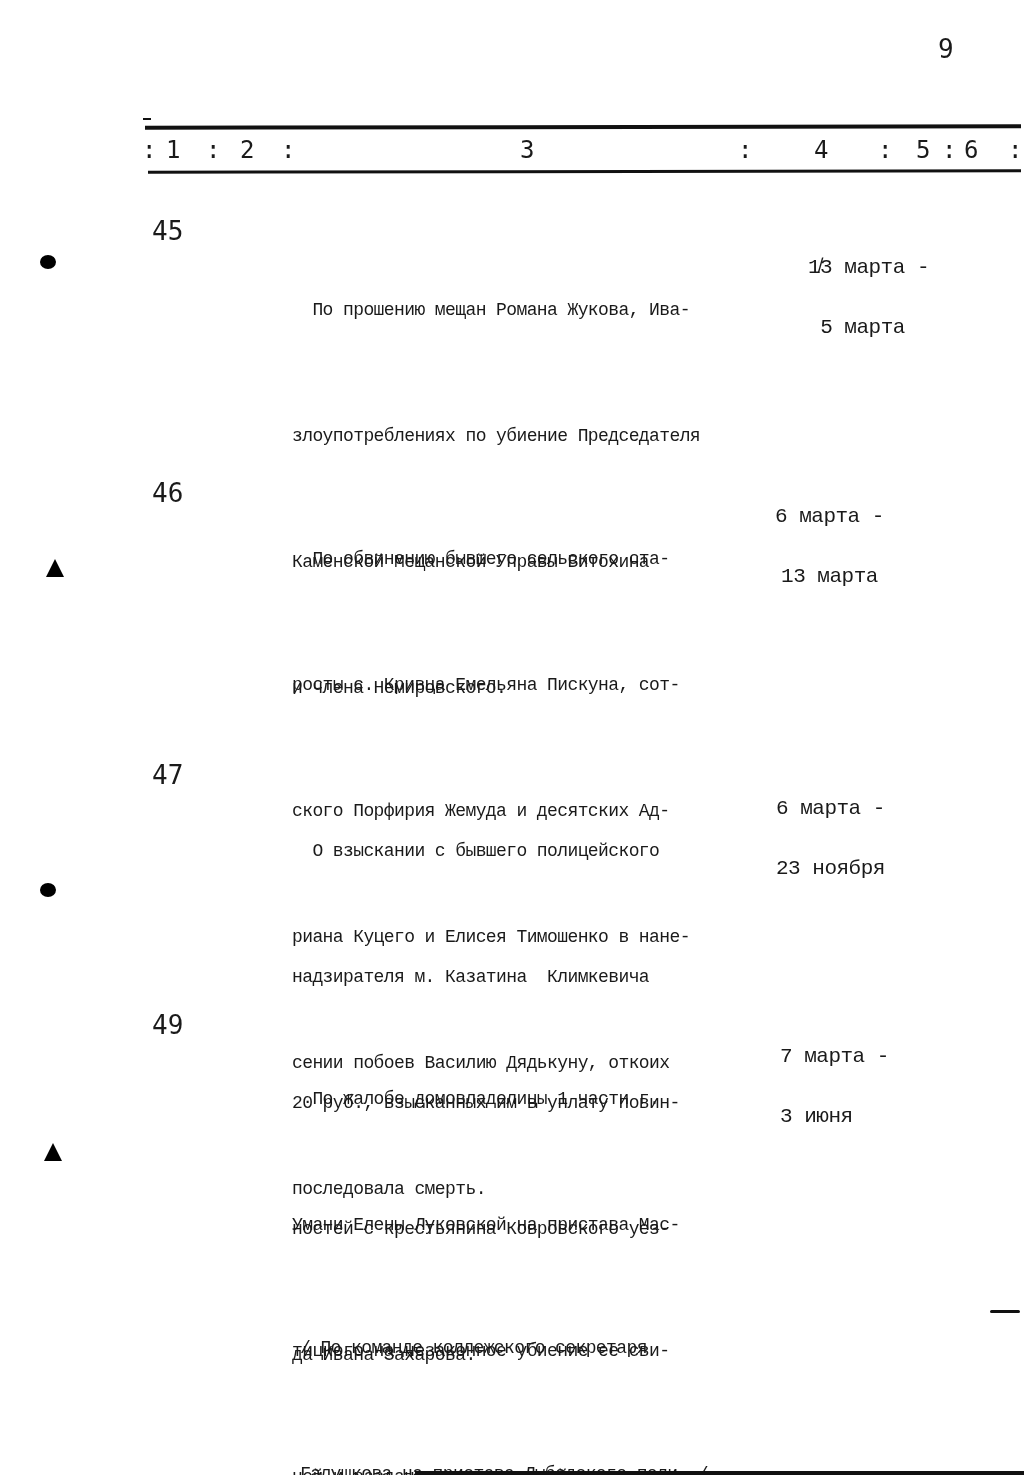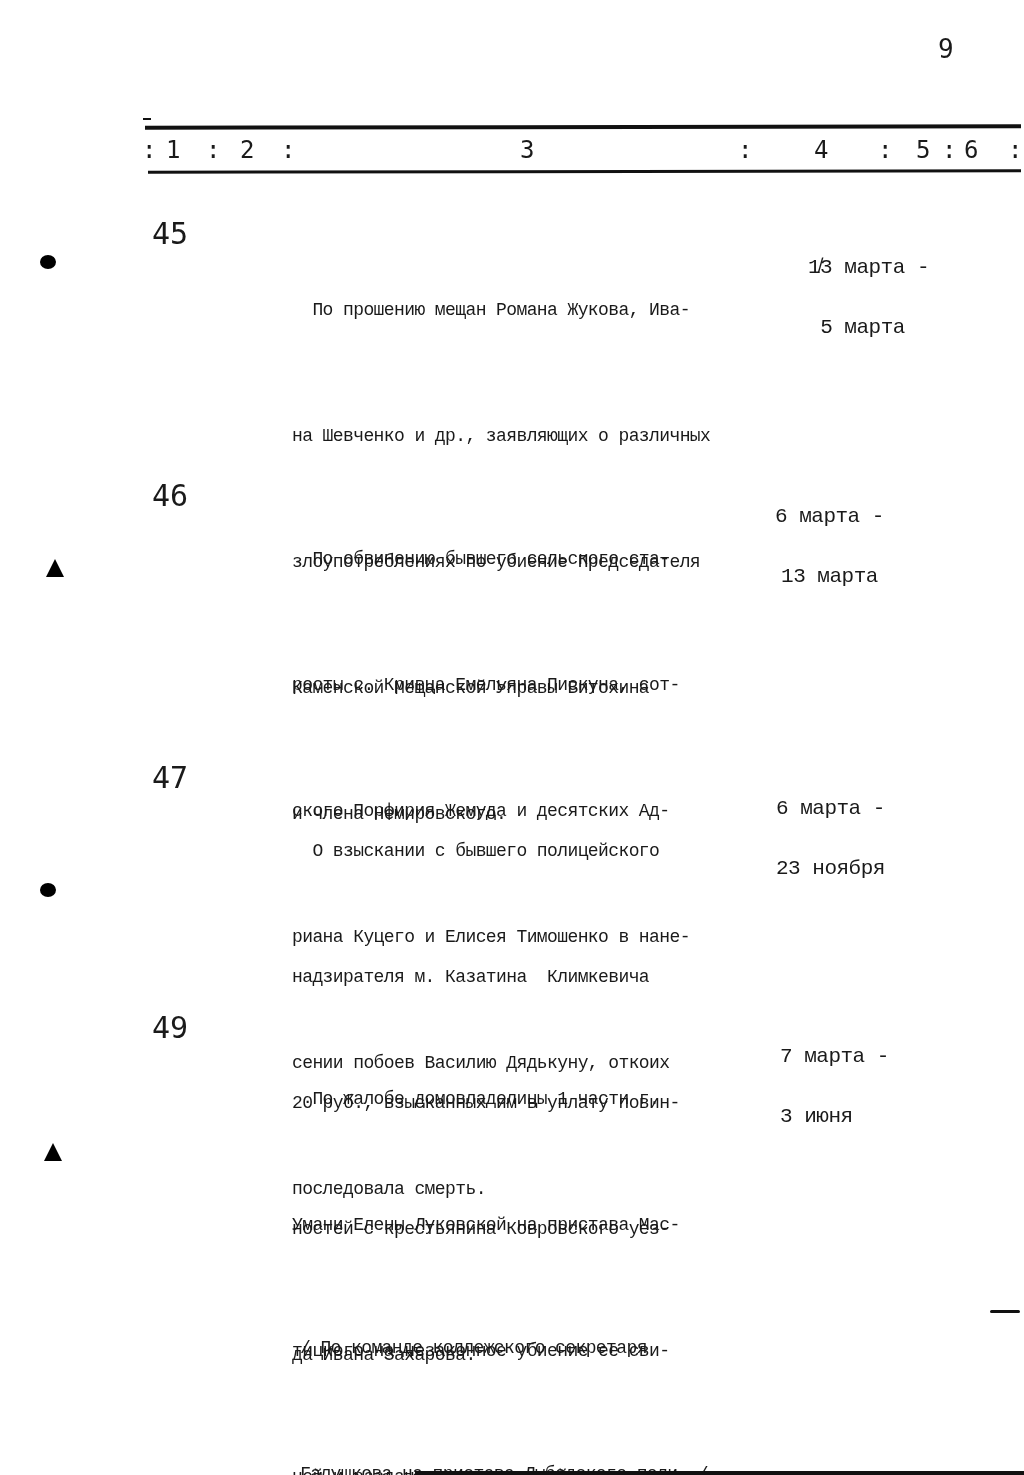--- a/index.html
+++ b/index.html
@@ -54,21 +54,21 @@
               border-left: 9px solid transparent; border-right: 9px solid transparent;
               border-bottom: 18px solid #000; }
     .hole-3 { left: 40px; top: 883px; width: 16px; height: 14px; border-radius: 50%; }
     .hole-4 { left: 44px; top: 1143px; width: 0; height: 0; background: transparent;
               border-left: 9px solid transparent; border-right: 9px solid transparent;
               border-bottom: 18px solid #000; }
 
     .entry-num {
       position: absolute;
       left: 152px;
-      font-size: 30px;
+      font-size: 26px;
       font-family: "DejaVu Sans Mono", monospace;
     }
     .entry-text {
       position: absolute;
       left: 292px;
       width: 520px;
       font-size: 18px;
       line-height: 42px;
       letter-spacing: -0.6px;
       white-space: pre;
@@ -124,21 +124,20 @@
 
   <div class="hole hole-1"></div>
   <div class="hole hole-2"></div>
   <div class="hole hole-3"></div>
   <div class="hole hole-4"></div>
 
   <div>
     <div class="entry-num" style="top:216px">45</div>
     <div class="entry-text" style="top:205px">
       <span class="line">  По прошению мещан Романа Жукова, Ива-</span>
-      <span class="line">на Шевченко и др., заявляющих о различных</span>
       <span class="line">злоупотреблениях по убиение Председателя</span>
       <span class="line">Каменской Мещанской Управы Витохина</span>
       <span class="line">и члена Немировского.</span>
     </div>
     <div class="entry-date" style="left:808px; top:218px">
       <span class="line">1̸3 марта -</span>
       <span class="line second" style="padding-right:12px">5 марта</span>
     </div>
   </div>
 

